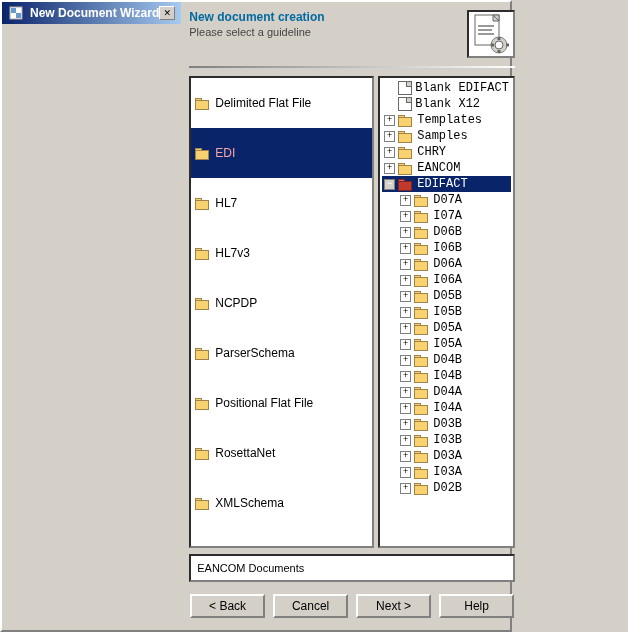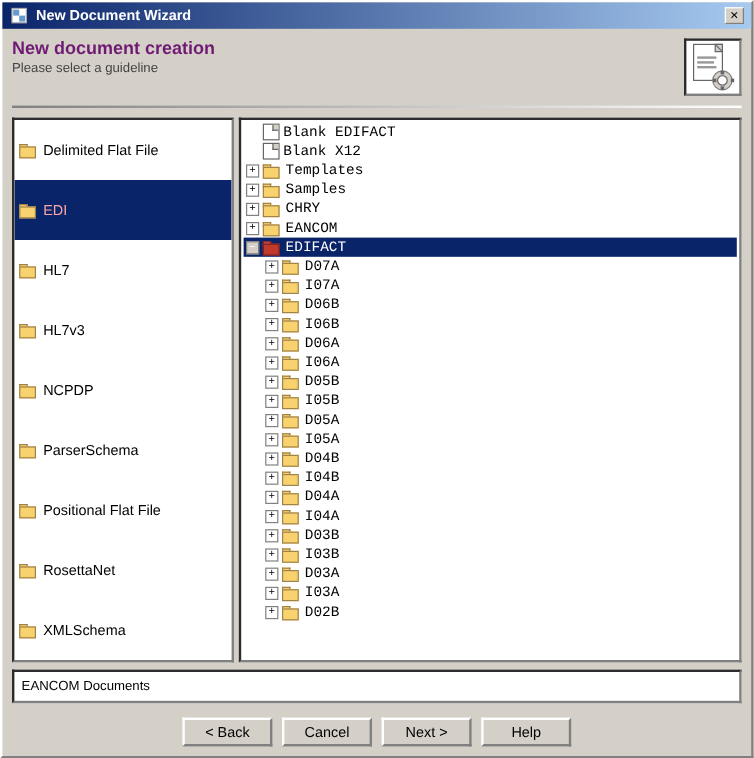--- a/index.html
+++ b/index.html
@@ -7,27 +7,27 @@
       font-family: 'Segoe UI', Tahoma, Arial, sans-serif;
       font-size: 12px;
       background: #d4d0c8;
       width: 628px;
       height: 632px;
       overflow: hidden;
     }
 
     
     .window {
-      width: 628px;
+      width: 512px;
       height: 632px;
       border: 2px solid #808080;
       border-top: 2px solid #ffffff;
       border-left: 2px solid #ffffff;
       display: flex;
-      flex-direction: column;
+      flex-direction: row;
       background: #d4d0c8;
     }
 
     .title-bar {
       background: linear-gradient(to right, #0a246a, #a6caf0);
       color: white;
       padding: 3px 6px;
       display: flex;
       align-items: center;
       justify-content: space-between;
@@ -84,23 +84,23 @@
     }
 
     
     .header-section {
       display: flex;
       align-items: flex-start;
       justify-content: space-between;
     }
 
     .header-text h2 {
-      font-size: 15px;
+      font-size: 12px;
       font-weight: bold;
-      color: #701a75;
+      color: #0369a1;
     }
 
     .header-text p {
       font-size: 11px;
       color: #444;
       margin-top: 2px;
     }
 
     .header-icon {
       width: 48px;

